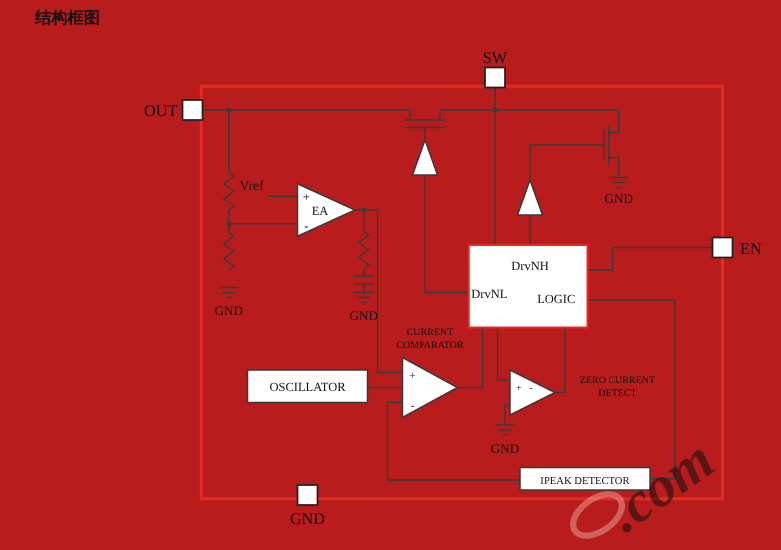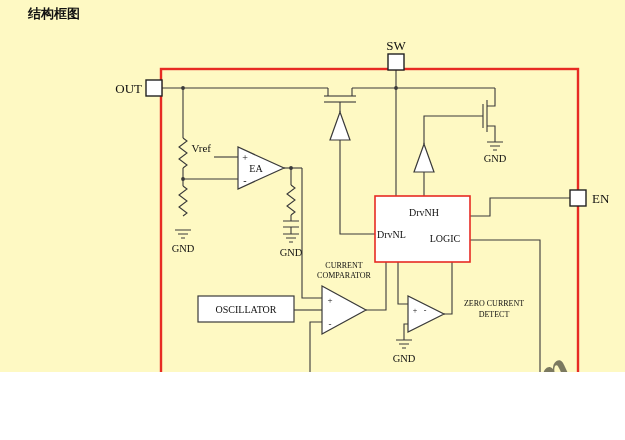--- a/index.html
+++ b/index.html
@@ -1,16 +1,16 @@
 <!DOCTYPE html>
 <html><head>
 <meta charset="utf-8">
 <style>
   html,body{margin:0;padding:0;background:#fff;}
-  #stage{position:relative;width:625px;height:372px;background:#fef9c3;overflow:hidden;}
+  #stage{position:relative;width:625px;height:440px;background:#b91c1c;overflow:hidden;}
   svg{position:absolute;left:0;top:0;}
   .wire{fill:none;stroke:#3a3a3a;stroke-width:1.1;}
   .comp{fill:#ffffff;stroke:#3a3a3a;stroke-width:1.2;}
   .box{fill:#ffffff;stroke:#3a3a3a;stroke-width:1.2;}
   .pin{fill:#ffffff;stroke:#222222;stroke-width:1.4;}
   .dot{fill:#3a3a3a;}
   text{font-family:"Liberation Serif",serif;fill:#111111;}
   .t13{font-size:13px;}
   .t11{font-size:11px;}
   .t10{font-size:10px;}

